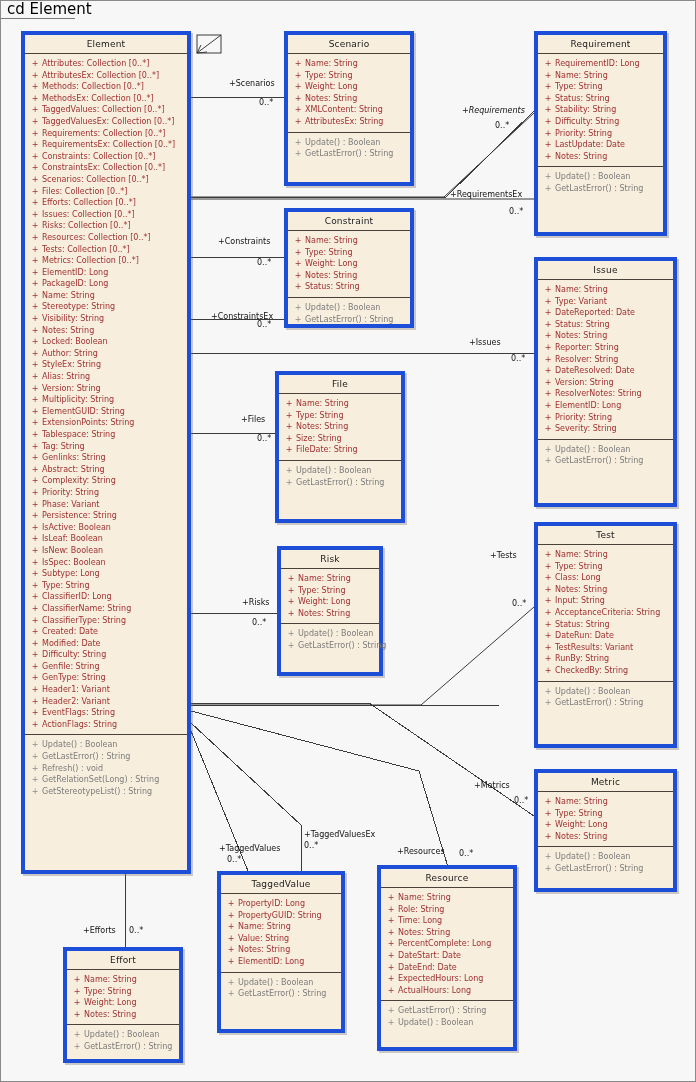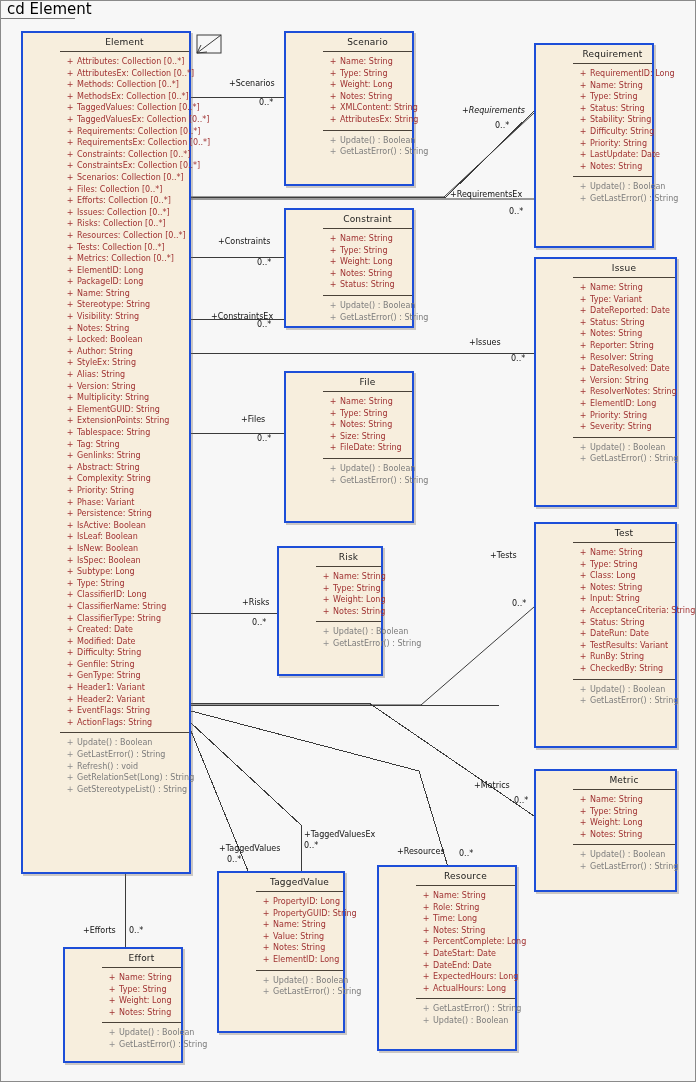--- a/index.html
+++ b/index.html
@@ -43,25 +43,24 @@
     border-bottom:17px solid transparent;
     z-index:-1;
   }
   #tab-label{position:relative;z-index:2;}
   
   #wires{position:absolute;left:0;top:0;width:696px;height:1082px;overflow:visible;}
   
   .cls{
     position:absolute;
     background:#f7eedd;
-    border:2px solid #1d4ed8;
+    border:4px solid #1d4ed8;
     box-sizing:border-box;
     box-shadow:2px 2px 0 rgba(120,110,100,0.35);
     z-index:10;
-    padding-left:37px;
   }
   .cls-title{
     text-align:center;
     font-size:9px;
     color:#1a1a1a;
     padding:4px 2px 4px 2px;
     border-bottom:1px solid #4a4238;
     letter-spacing:0.2px;
   }
   .cls-sec{
@@ -458,21 +457,21 @@
           <span class="vis">+</span>
           <span class="txt">Update() : Boolean</span>
         </div>
         <div class="row op">
           <span class="vis">+</span>
           <span class="txt">GetLastError() : String</span>
         </div>
       </div>
   </div>
 
-  <div class="cls" id="cls-requirement" style="left:533px;top:42px;width:120px;height:205px;">
+  <div class="cls" id="cls-requirement" style="left:533px;top:30px;width:133px;height:205px;">
     <div class="cls-title">Requirement</div>
     <div class="cls-sec attrs" id="requirement-attrs">
         <div class="row attr">
           <span class="vis">+</span>
           <span class="txt">RequirementID:  Long</span>
         </div>
         <div class="row attr">
           <span class="vis">+</span>
           <span class="txt">Name:  String</span>
         </div>
@@ -614,21 +613,21 @@
           <span class="vis">+</span>
           <span class="txt">Update() : Boolean</span>
         </div>
         <div class="row op">
           <span class="vis">+</span>
           <span class="txt">GetLastError() : String</span>
         </div>
       </div>
   </div>
 
-  <div class="cls" id="cls-file" style="left:283px;top:370px;width:130px;height:152px;">
+  <div class="cls" id="cls-file" style="left:274px;top:370px;width:130px;height:152px;">
     <div class="cls-title">File</div>
     <div class="cls-sec attrs" id="file-attrs">
         <div class="row attr">
           <span class="vis">+</span>
           <span class="txt">Name:  String</span>
         </div>
         <div class="row attr">
           <span class="vis">+</span>
           <span class="txt">Type:  String</span>
         </div>

